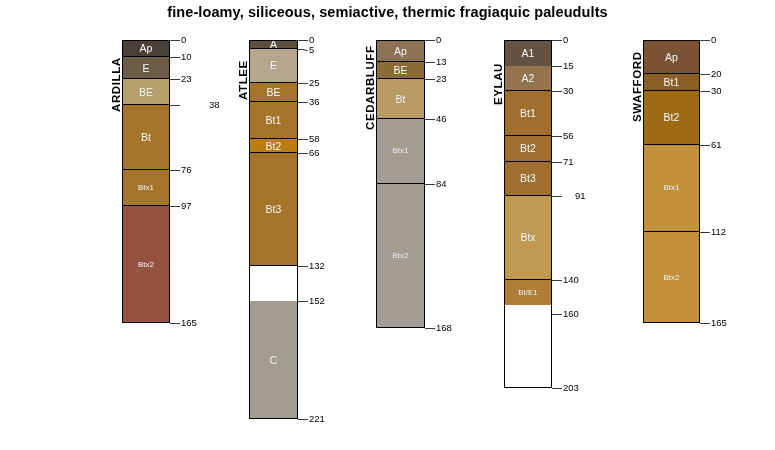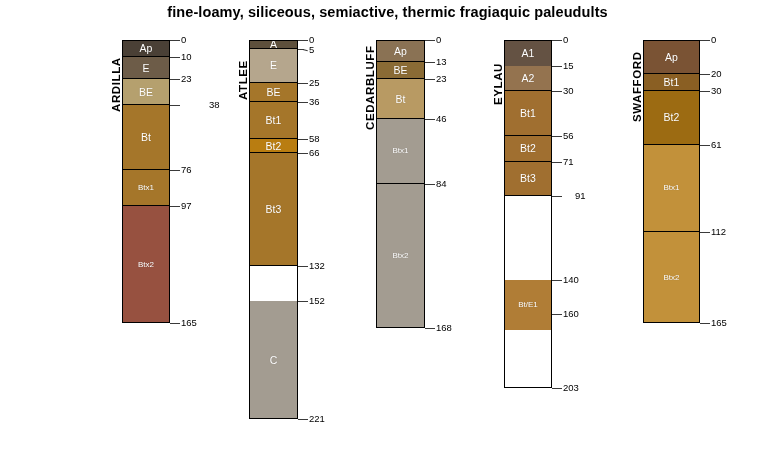--- a/index.html
+++ b/index.html
@@ -246,21 +246,24 @@
         </div>
         <div class="horizon" style="top: 50.42px; height: 44.564px; background: rgb(160, 111, 48);">
           <span class="horizon-label">Bt1</span>
         </div>
         <div class="horizon" style="top: 94.984px; height: 25.71px; background: rgb(160, 111, 48);">
           <span class="horizon-label">Bt2</span>
         </div>
         <div class="horizon" style="top: 120.694px; height: 34.28px; background: rgb(160, 111, 48);">
           <span class="horizon-label">Bt3</span>
         </div>
-        <div class="horizon" style="top: 238.96px; height: 50px; background: rgb(176, 125, 54);">
+        <div class="horizon" style="top: 154.974px; height: 83.986px; background: rgb(192, 152, 82);">
+          <span class="horizon-label">Btx</span>
+        </div>
+        <div class="horizon" style="top: 238.96px; height: 25px; background: rgb(176, 125, 54);">
           <span class="horizon-label small">Bt/E1</span>
         </div>
       </div>
       <div class="tick-line" style="left: 552px; top: 40px; width: 6px;"></div>
       <div class="tick-leader" style="left: 557px; top: 40px; width: 5px; transform: rotate(0deg);"></div>
       <div class="tick-label" style="left: 563px; top: 35px;">0</div>
       <div class="tick-line" style="left: 552px; top: 65.71px; width: 6px;"></div>
       <div class="tick-leader" style="left: 557px; top: 65.71px; width: 5px; transform: rotate(0deg);"></div>
       <div class="tick-label" style="left: 563px; top: 60.71px;">15</div>
       <div class="tick-line" style="left: 552px; top: 91.42px; width: 6px;"></div>

